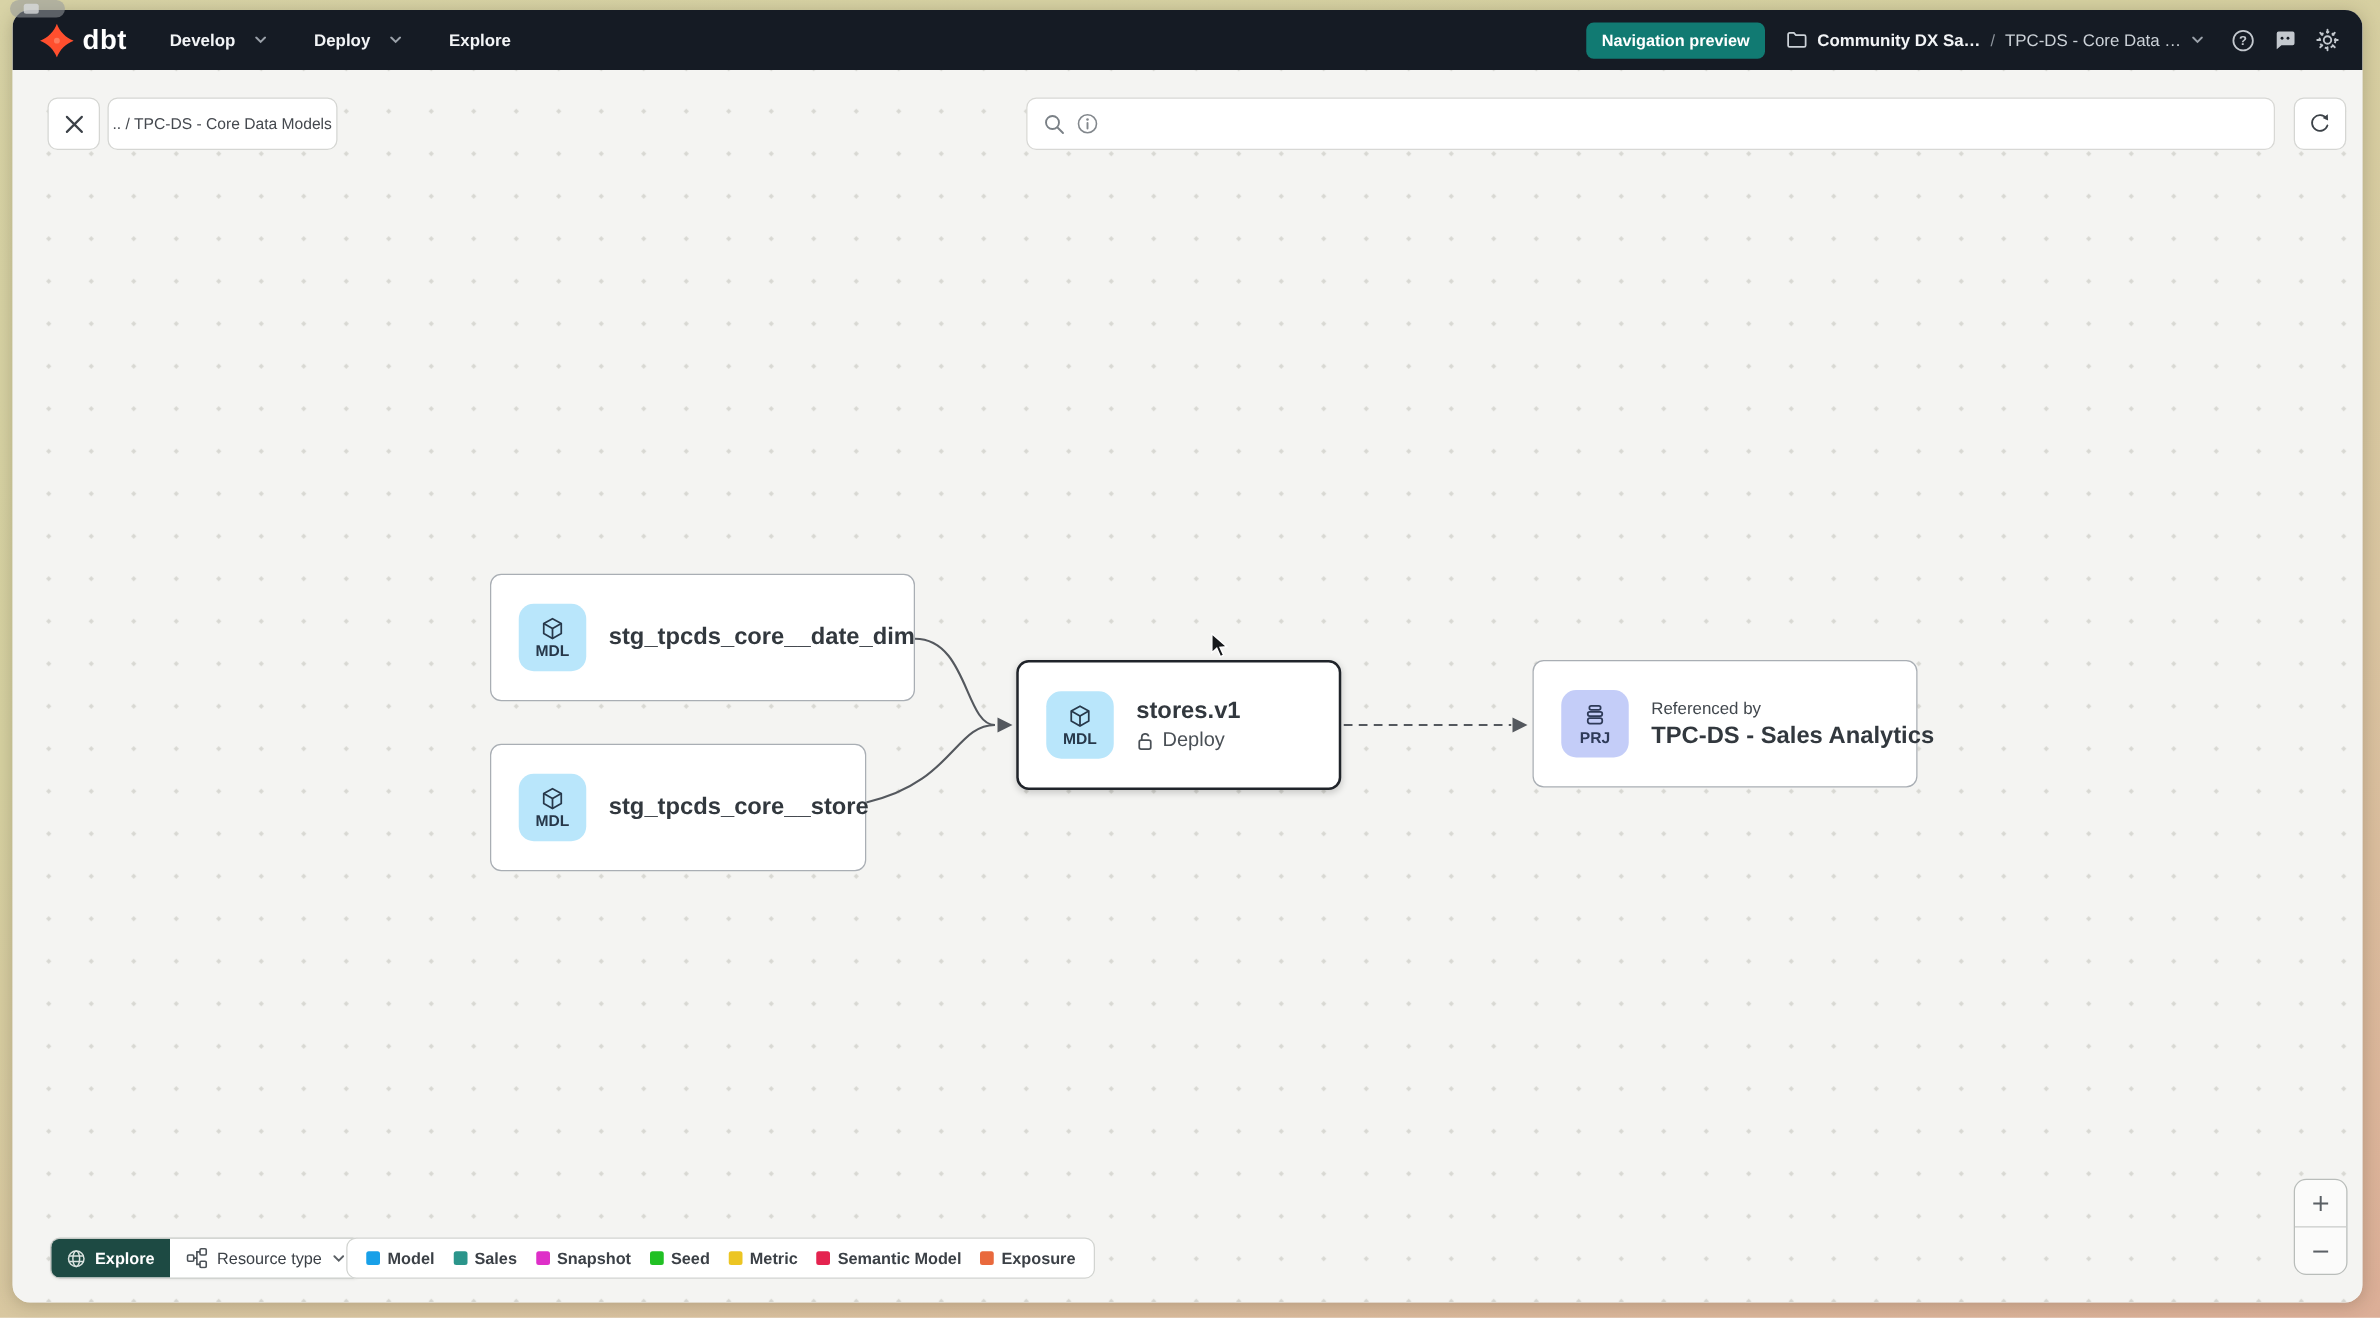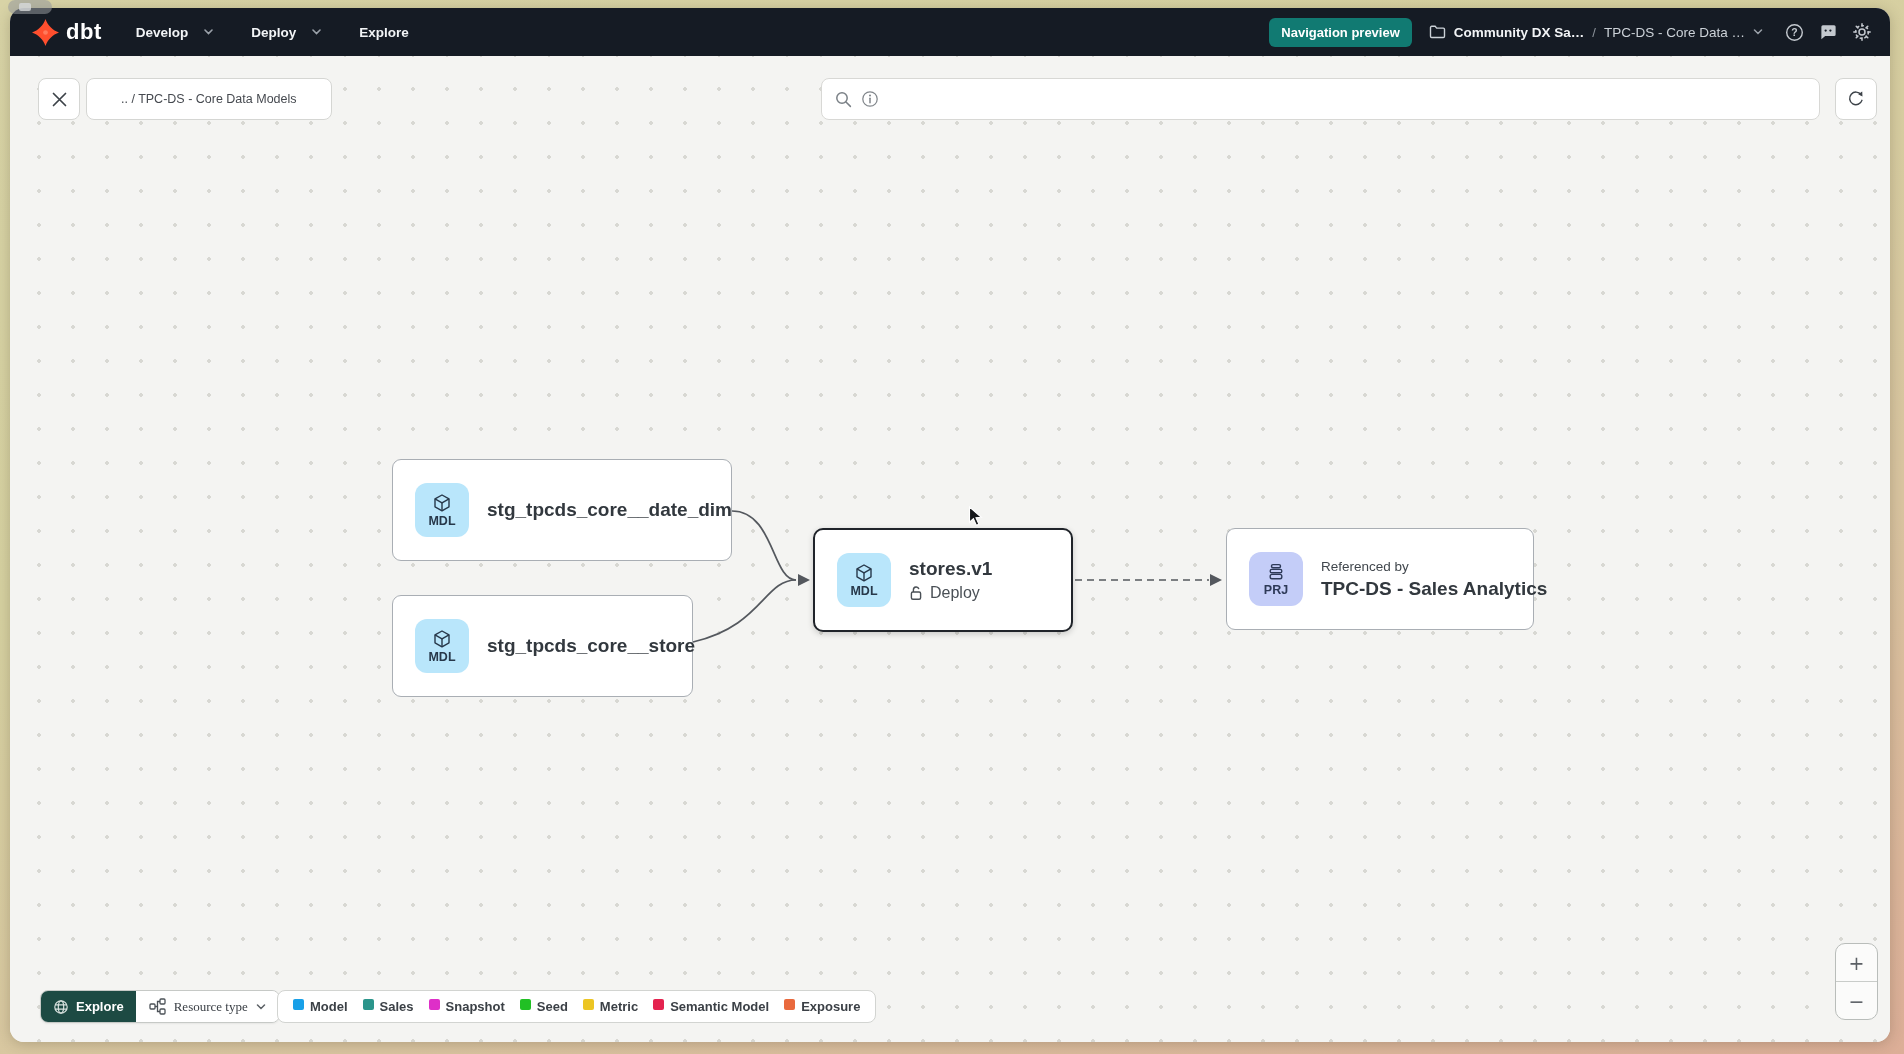--- a/index.html
+++ b/index.html
@@ -39,21 +39,21 @@
   .canvas { position:relative; width:100%; height:986px; background:#f4f4f2;
     background-image:radial-gradient(circle,#d8d8d3 1.6px, transparent 1.8px);
     background-size:34px 34px; background-position:12px 16px; }
 
   .float-btn { position:absolute; width:42px; height:42px; background:#fff;
     border:1px solid #d5d6d3; border-radius:8px; display:flex; align-items:center;
     justify-content:center; cursor:pointer; }
   .close-btn { left:28px; top:22px; }
   .path-chip { position:absolute; left:76px; top:22px; height:42px; background:#fff;
     border:1px solid #d5d6d3; border-radius:8px; display:flex; align-items:center;
-    padding:0 34px; font-size:12.5px; color:#45494f; cursor:pointer; }
+    padding:0 3px; font-size:12.5px; color:#45494f; cursor:pointer; }
   .search-bar { position:absolute; left:811px; top:22px; width:999px; height:42px;
     background:#fff; border:1px solid #d8d8d5; border-radius:8px; display:flex;
     align-items:center; padding:0 13px; gap:9px; }
   .search-bar input { flex:1; border:none; outline:none; font-size:13px;
     color:#30353a; font-family:"Liberation Sans",sans-serif; background:transparent; }
   .refresh-btn { left:1825px; top:22px; }
 
   
   .node { position:absolute; background:#fff; border:1px solid #a9aeb4;
     border-radius:9px; display:flex; align-items:center; padding-left:22px;
@@ -81,25 +81,25 @@
 
   .cursor { position:absolute; left:958px; top:450px; z-index:8; }
 
   
   .pill-group { position:absolute; left:30px; top:934px; height:33px; display:flex;
     border-radius:8px; overflow:hidden; border:1px solid #c6c9c6;
     box-shadow:0 1px 2px rgba(0,0,0,.06); }
   .lenses-btn { background:#1d4a43; color:#fff; display:flex; align-items:center;
     gap:7px; padding:0 12px; font-size:13px; font-weight:bold; cursor:pointer; }
   .resource-btn { background:#fff; color:#3c4147; display:flex; align-items:center;
-    gap:8px; padding:0 13px; font-size:13px; cursor:pointer;font-family:Liberation Serif, serif; }
+    gap:8px; padding:0 13px; font-size:13px; cursor:pointer; }
   .legend { position:absolute; left:267px; top:934px; height:33px; background:#fff;
     border:1px solid #d2d4d1; border-radius:8px; display:flex; align-items:center;
     gap:15px; padding:0 15px; }
-  .legend-item { display:flex; align-items:flex-start; gap:6px; font-size:13px;
+  .legend-item { display:flex; align-items:center; gap:6px; font-size:13px;
     font-weight:600; color:#3b4046; }
   .swatch { width:11px; height:11px; border-radius:2px; }
 
   .zoom-ctrl { position:absolute; left:1825px; top:887px; width:43px; height:77px;
     background:#fbfbfa; border:1px solid #b9bdba; border-radius:10px; display:flex;
     flex-direction:column; overflow:hidden; }
   .zoom-btn { flex:1; display:flex; align-items:center; justify-content:center;
     font-size:19px; color:#5b6065; cursor:pointer; background:transparent; border:none;
     font-family:"DejaVu Sans",sans-serif; }
   .zoom-btn:first-child { border-bottom:1px solid #c9ccc9; }

